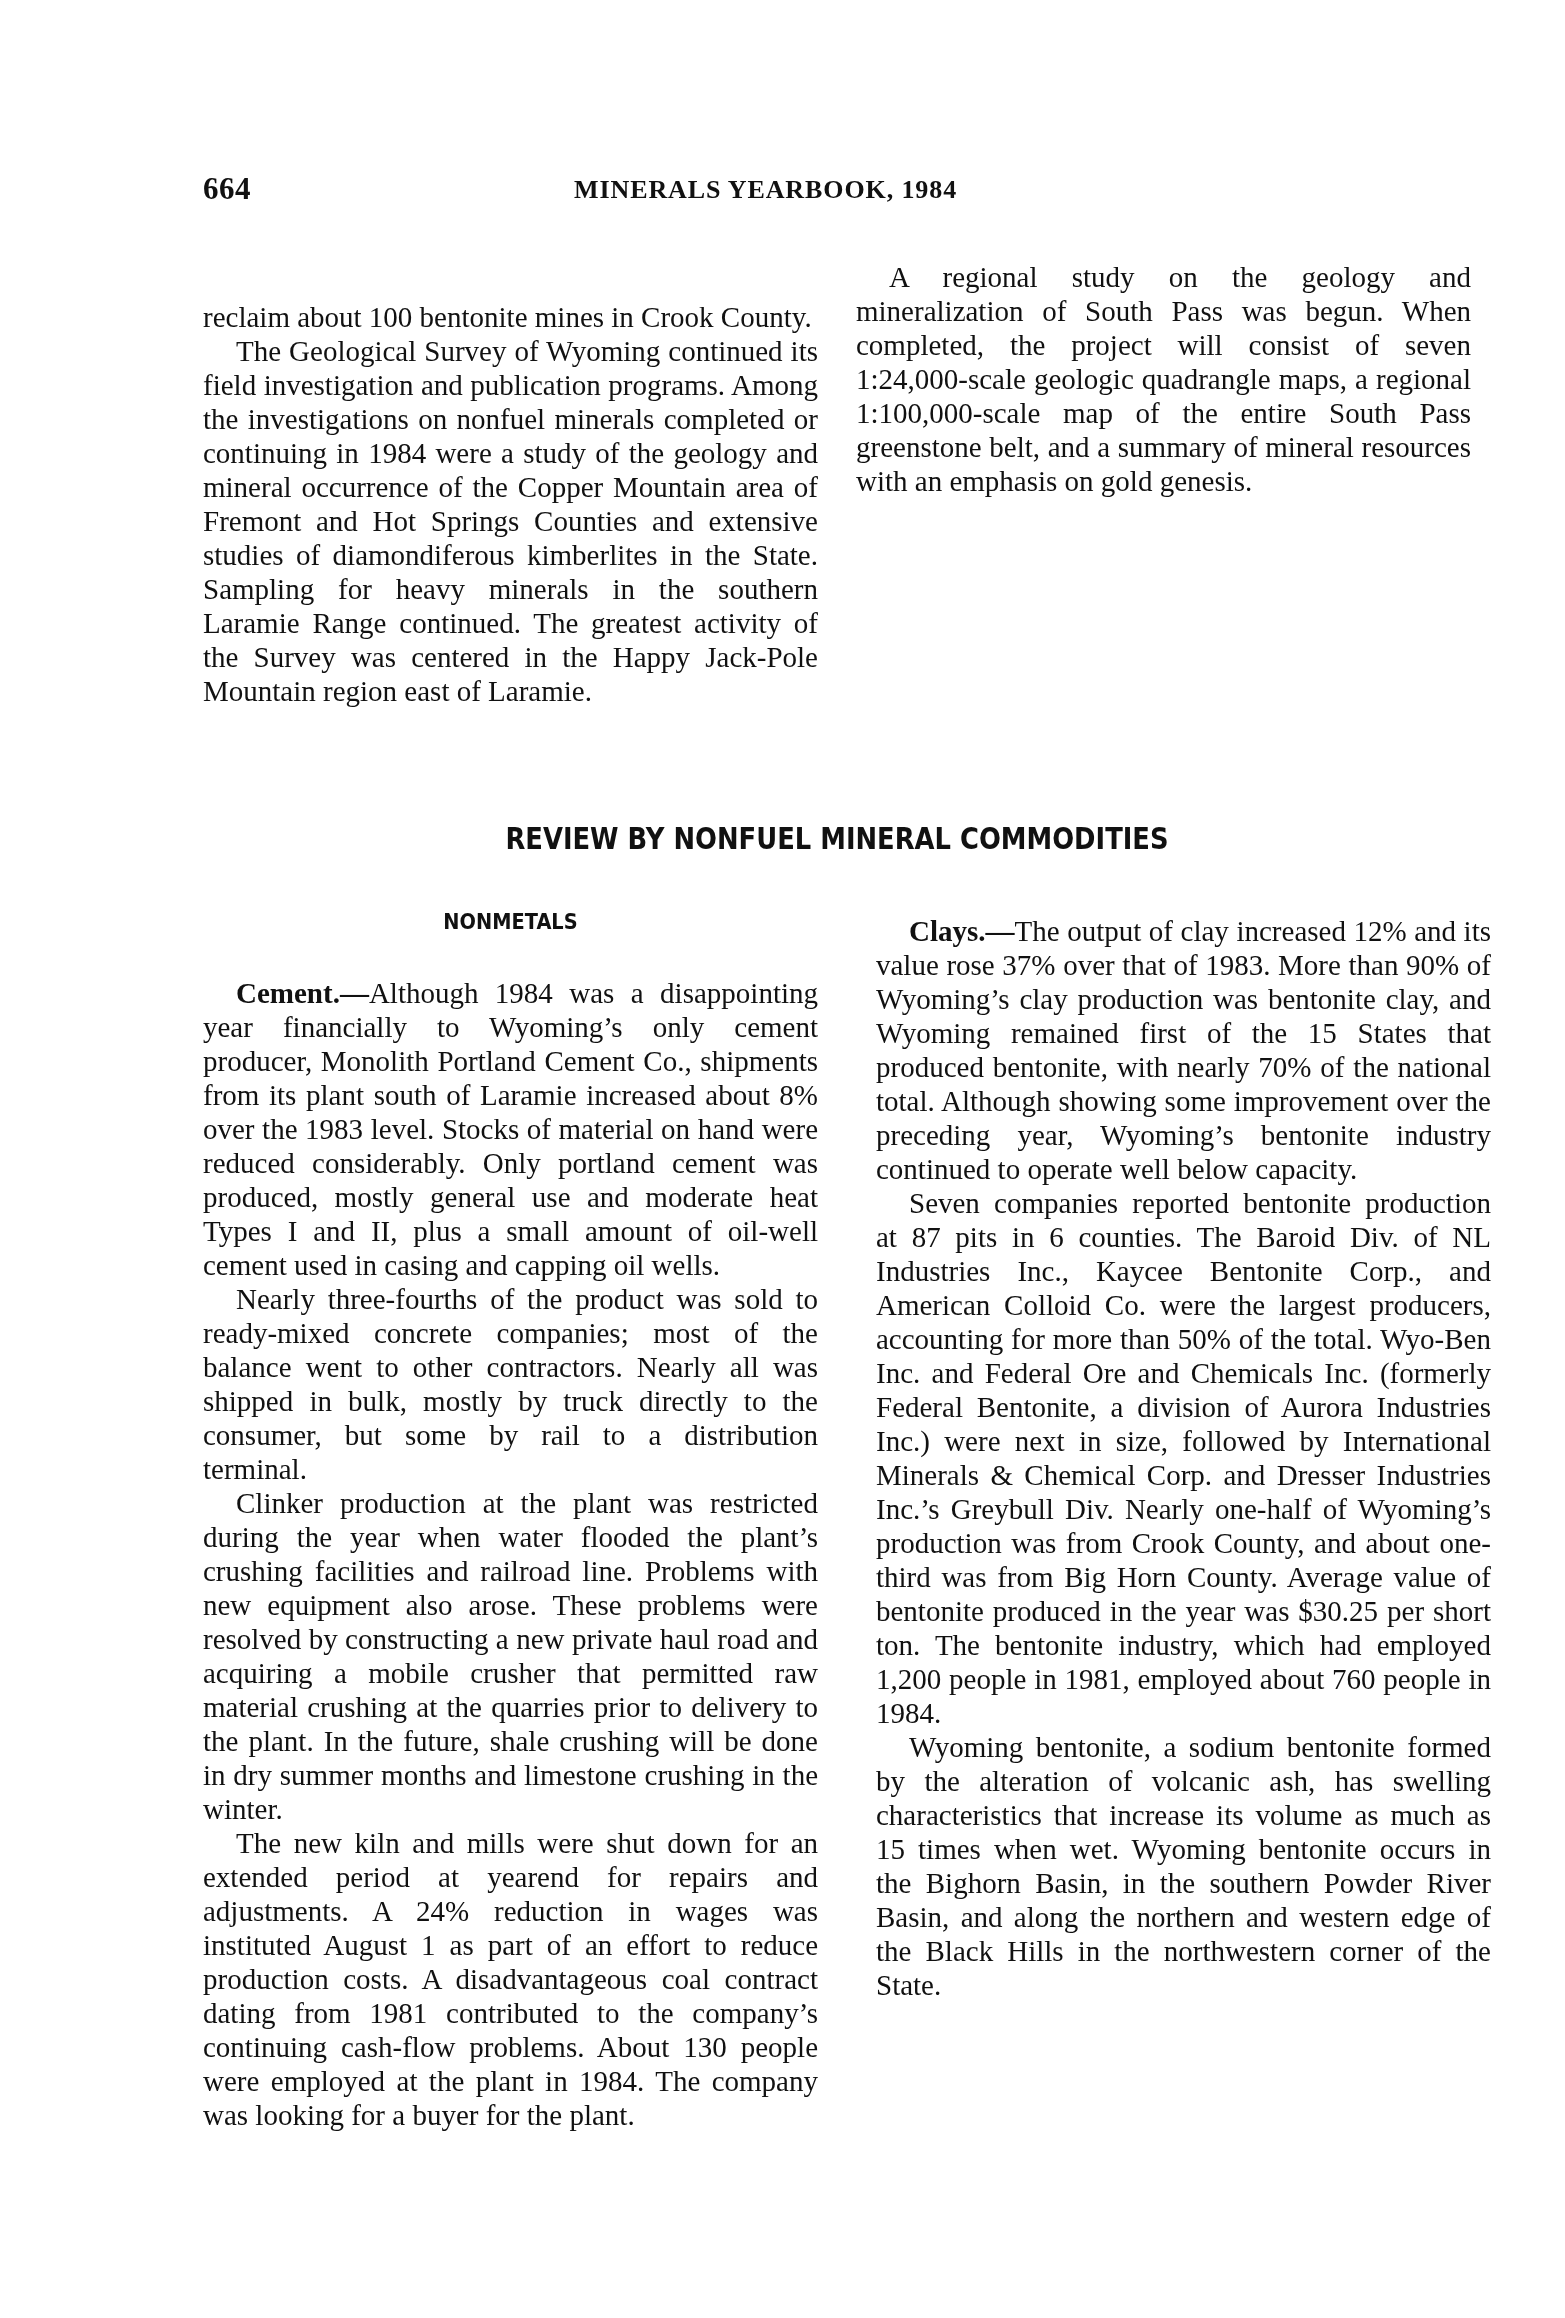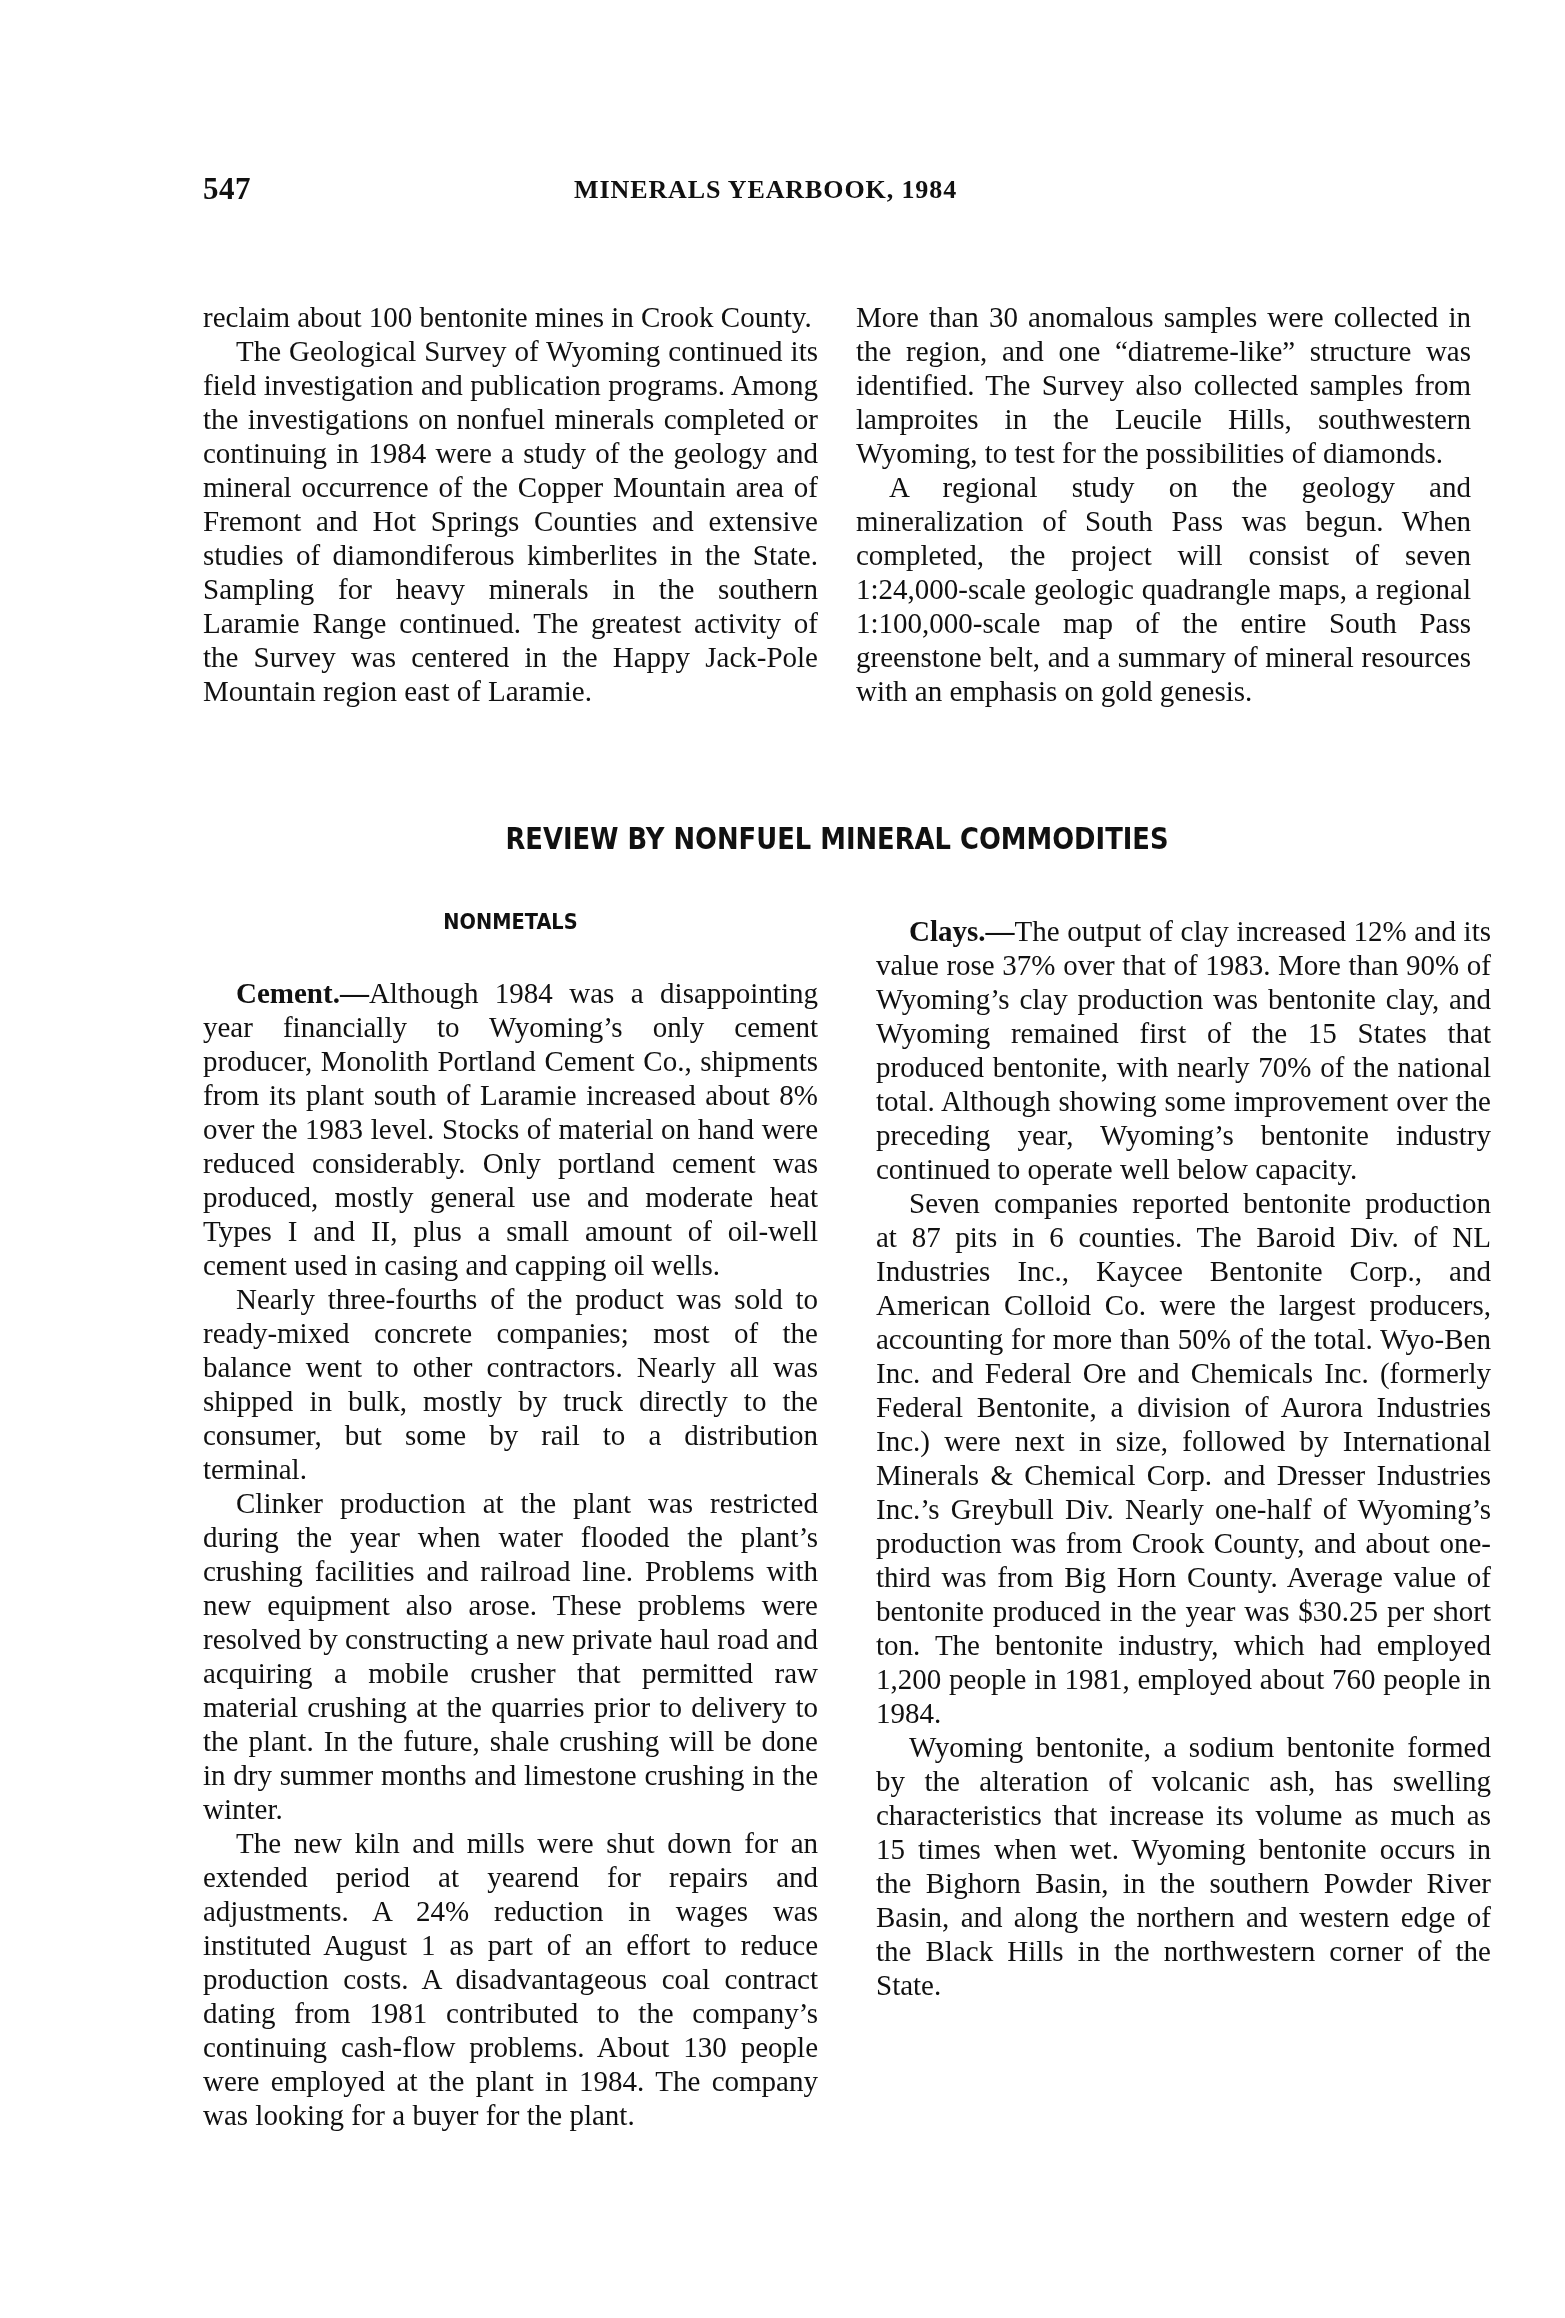--- a/index.html
+++ b/index.html
@@ -43,31 +43,30 @@
     transform: scaleX(0.88); transform-origin: center;
   }
   .bottom-left  { left: 203px;  top: 976px; }
   .bottom-right { left: 856px; top: 914px; margin-left: 20px; }
   .run-in { font-weight: bold; }
 </style>
 </head>
 <body>
 
 <div class="page-header">
-  <span class="page-number">547</span>
+  <span class="page-number">664</span>
   <span class="running-title">MINERALS YEARBOOK, 1984</span>
 </div>
 
 <div class="col top-left">
   <p class="noindent">reclaim about 100 bentonite mines in Crook County.</p>
   <p>The Geological Survey of Wyoming continued its field investigation and publication programs. Among the investigations on nonfuel minerals completed or continuing in 1984 were a study of the geology and mineral occurrence of the Copper Mountain area of Fremont and Hot Springs Counties and extensive studies of diamondiferous kimberlites in the State. Sampling for heavy minerals in the southern Laramie Range continued. The greatest activity of the Survey was centered in the Happy Jack-Pole Mountain region east of Laramie.</p>
 </div>
 
 <div class="col top-right">
-  <p class="noindent">More than 30 anomalous samples were collected in the region, and one “diatreme-like” structure was identified. The Survey also collected samples from lamproites in the Leucile Hills, southwestern Wyoming, to test for the possibilities of diamonds.</p>
   <p>A regional study on the geology and mineralization of South Pass was begun. When completed, the project will consist of seven 1:24,000-scale geologic quadrangle maps, a regional 1:100,000-scale map of the entire South Pass greenstone belt, and a summary of mineral resources with an emphasis on gold genesis.</p>
 </div>
 
 <div class="section-heading">REVIEW BY NONFUEL MINERAL COMMODITIES</div>
 <div class="subsection-heading">NONMETALS</div>
 
 <div class="col bottom-left">
   <p><span class="run-in">Cement.—</span><span>Although 1984 was a disappointing year financially to Wyoming’s only cement producer, Monolith Portland Cement Co., shipments from its plant south of Laramie increased about 8% over the 1983 level. Stocks of material on hand were reduced considerably. Only portland cement was produced, mostly general use and moderate heat Types I and II, plus a small amount of oil-well cement used in casing and capping oil wells.</span></p>
   <p>Nearly three-fourths of the product was sold to ready-mixed concrete companies; most of the balance went to other contractors. Nearly all was shipped in bulk, mostly by truck directly to the consumer, but some by rail to a distribution terminal.</p>
   <p>Clinker production at the plant was restricted during the year when water flooded the plant’s crushing facilities and railroad line. Problems with new equipment also arose. These problems were resolved by constructing a new private haul road and acquiring a mobile crusher that permitted raw material crushing at the quarries prior to delivery to the plant. In the future, shale crushing will be done in dry summer months and limestone crushing in the winter.</p>

